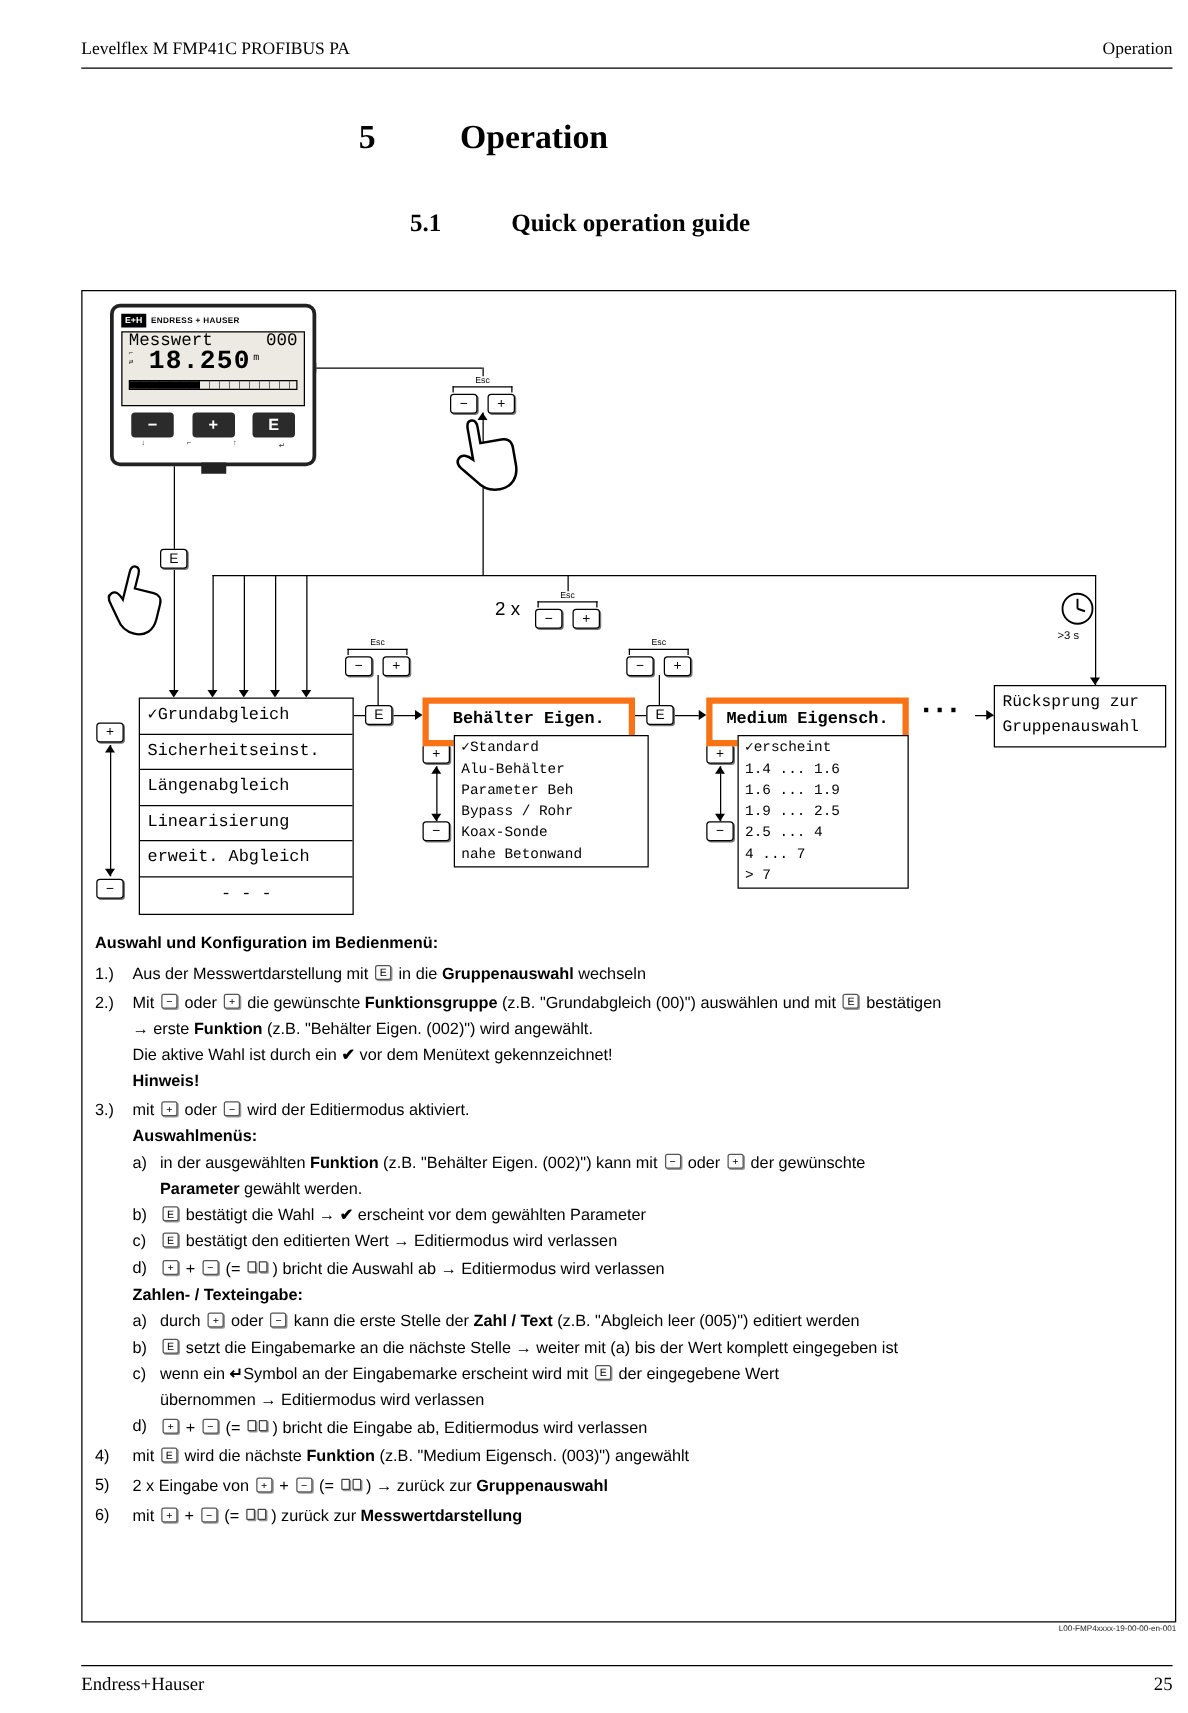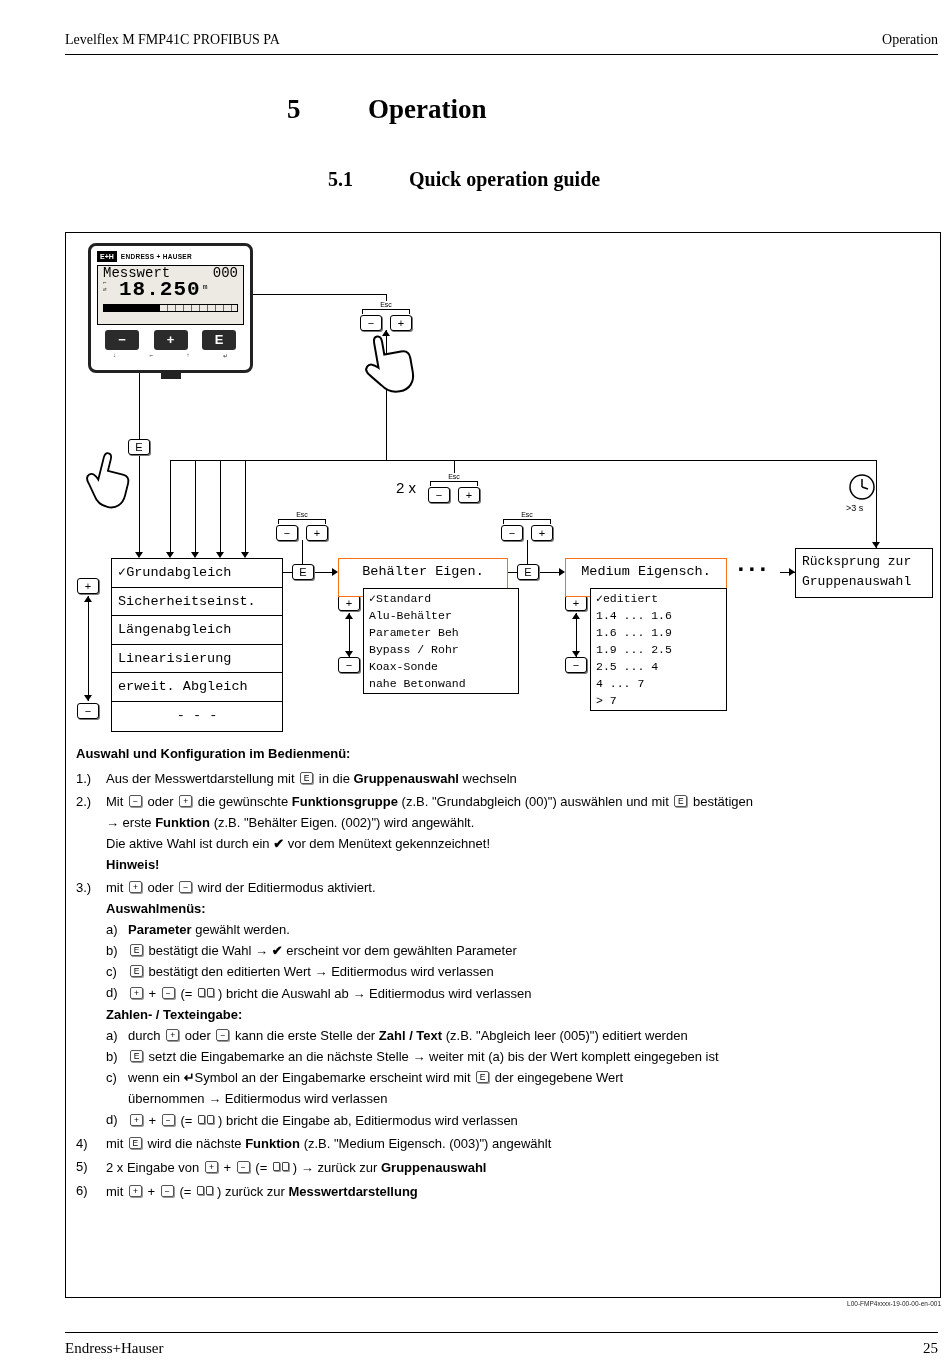--- a/index.html
+++ b/index.html
@@ -59,22 +59,22 @@
   .escbr{height:4px;border:1px solid #000;border-bottom:none;margin:0 2px;}
   .krow{display:flex;justify-content:space-between;margin-top:1px;}
   .krow .k{width:22px;height:16px;border:1px solid #000;border-radius:3px;background:#fff;font-size:11px;line-height:15px;text-align:center;box-shadow:1px 1px 0 #777;box-sizing:border-box;}
   .twox{position:absolute;font-size:15px;}
 
   
   .gmenu{position:absolute;left:45px;top:325px;width:172px;height:174px;border:1px solid #000;box-sizing:border-box;background:#fff;}
   .mrow{height:28.6px;line-height:28px;border-bottom:1px solid #000;padding-left:6px;
         font-family:"Liberation Mono",monospace;font-size:13.5px;white-space:pre;box-sizing:border-box;}
   .mrow:last-child{border-bottom:none;text-align:center;padding-left:0;}
-  .tbox{position:absolute;height:39px;line-height:25px;border:1px solid #f97316;background:#fff;text-align:center;
-        font-family:"Liberation Mono",monospace;font-size:13.5px;box-sizing:border-box;}
+  .tbox{position:absolute;height:39px;line-height:25px;border:5px solid #f97316;background:#fff;text-align:center;
+        font-family:"Liberation Mono",monospace;font-size:13.5px;box-sizing:border-box;font-weight:bold;}
   .lbox{position:absolute;border:1px solid #000;background:#fff;box-sizing:border-box;padding-top:1px;}
   .lrow{height:17px;line-height:17px;font-family:"Liberation Mono",monospace;font-size:11.5px;padding-left:5px;white-space:pre;}
   .rbox{position:absolute;left:729px;top:315px;width:138px;height:50px;border:1px solid #000;background:#fff;box-sizing:border-box;padding:3px 6px;}
   .rline{font-family:"Liberation Mono",monospace;font-size:13px;line-height:20px;white-space:pre;}
   .dots{position:absolute;left:664px;top:326px;width:48px;height:26px;line-height:20px;font-size:24px;font-weight:bold;letter-spacing:3px;text-align:center;}
   .clock{position:absolute;}
   .clklab{position:absolute;font-size:9px;}
   .hand{position:absolute;}
 
   
@@ -258,21 +258,21 @@
         <div class="lrow">✓Standard</div>
         <div class="lrow">Alu-Behälter</div>
         <div class="lrow">Parameter Beh</div>
         <div class="lrow">Bypass / Rohr</div>
         <div class="lrow">Koax-Sonde</div>
         <div class="lrow">nahe Betonwand</div>
       </div>
 
     <div class="tbox" style="left:499px;top:325px;width:162px">Medium Eigensch.</div>
     <div class="lbox" style="left:524px;top:355px;width:137px;height:123px">
-        <div class="lrow">✓editiert</div>
+        <div class="lrow">✓erscheint</div>
         <div class="lrow">1.4 ... 1.6</div>
         <div class="lrow">1.6 ... 1.9</div>
         <div class="lrow">1.9 ... 2.5</div>
         <div class="lrow">2.5 ... 4</div>
         <div class="lrow">4 ... 7</div>
         <div class="lrow">&gt; 7</div>
       </div>
 
     <div class="dots">···</div>
     <div class="rbox">
@@ -289,21 +289,21 @@
 
     <div class="instr" id="instr-lines">
         <div class="row c0"><span class="txt"><b>Auswahl und Konfiguration im Bedienmenü:</b></span></div>
         <div class="row num"><span class="lab">1.)</span><span class="txt">Aus der Messwertdarstellung mit <span class="ikey">E</span> in die <b>Gruppenauswahl</b> wechseln</span></div>
         <div class="row num"><span class="lab">2.)</span><span class="txt">Mit <span class="ikey">−</span> oder <span class="ikey">+</span> die gewünschte <b>Funktionsgruppe</b> (z.B. "Grundabgleich (00)") auswählen und mit <span class="ikey">E</span> bestätigen</span></div>
         <div class="row c1"><span class="txt"><span class="arr">→</span> erste <b>Funktion</b> (z.B. "Behälter Eigen. (002)") wird angewählt.</span></div>
         <div class="row c1"><span class="txt">Die aktive Wahl ist durch ein <span class="chk">✔</span> vor dem Menütext gekennzeichnet!</span></div>
         <div class="row c1"><span class="txt"><b>Hinweis!</b></span></div>
         <div class="row num"><span class="lab">3.)</span><span class="txt">mit <span class="ikey">+</span> oder <span class="ikey">−</span> wird der Editiermodus aktiviert.</span></div>
         <div class="row c1"><span class="txt"><b>Auswahlmenüs:</b></span></div>
-        <div class="row sub"><span class="lab">a)</span></div>
+        <div class="row sub"><span class="lab">a)</span><span class="txt">in der ausgewählten <b>Funktion</b> (z.B. "Behälter Eigen. (002)") kann mit <span class="ikey">−</span> oder <span class="ikey">+</span> der gewünschte</span></div>
         <div class="row c2"><span class="txt"><b>Parameter</b> gewählt werden.</span></div>
         <div class="row sub"><span class="lab">b)</span><span class="txt"><span class="ikey">E</span> bestätigt die Wahl <span class="arr">→</span> <span class="chk">✔</span> erscheint vor dem gewählten Parameter</span></div>
         <div class="row sub"><span class="lab">c)</span><span class="txt"><span class="ikey">E</span> bestätigt den editierten Wert <span class="arr">→</span> Editiermodus wird verlassen</span></div>
         <div class="row sub"><span class="lab">d)</span><span class="txt"><span class="ikey">+</span> + <span class="ikey">−</span> (= <span class="iesc"><i></i><i></i></span>) bricht die Auswahl ab <span class="arr">→</span> Editiermodus wird verlassen</span></div>
         <div class="row c1"><span class="txt"><b>Zahlen- / Texteingabe:</b></span></div>
         <div class="row sub"><span class="lab">a)</span><span class="txt">durch <span class="ikey">+</span> oder <span class="ikey">−</span> kann die erste Stelle der <b>Zahl / Text</b> (z.B. "Abgleich leer (005)") editiert werden</span></div>
         <div class="row sub"><span class="lab">b)</span><span class="txt"><span class="ikey">E</span> setzt die Eingabemarke an die nächste Stelle <span class="arr">→</span> weiter mit (a) bis der Wert komplett eingegeben ist</span></div>
         <div class="row sub"><span class="lab">c)</span><span class="txt">wenn ein <span class="ret">↵</span>Symbol an der Eingabemarke erscheint wird mit <span class="ikey">E</span> der eingegebene Wert</span></div>
         <div class="row c2"><span class="txt">übernommen <span class="arr">→</span> Editiermodus wird verlassen</span></div>
         <div class="row sub"><span class="lab">d)</span><span class="txt"><span class="ikey">+</span> + <span class="ikey">−</span> (= <span class="iesc"><i></i><i></i></span>) bricht die Eingabe ab,  Editiermodus wird verlassen</span></div>

